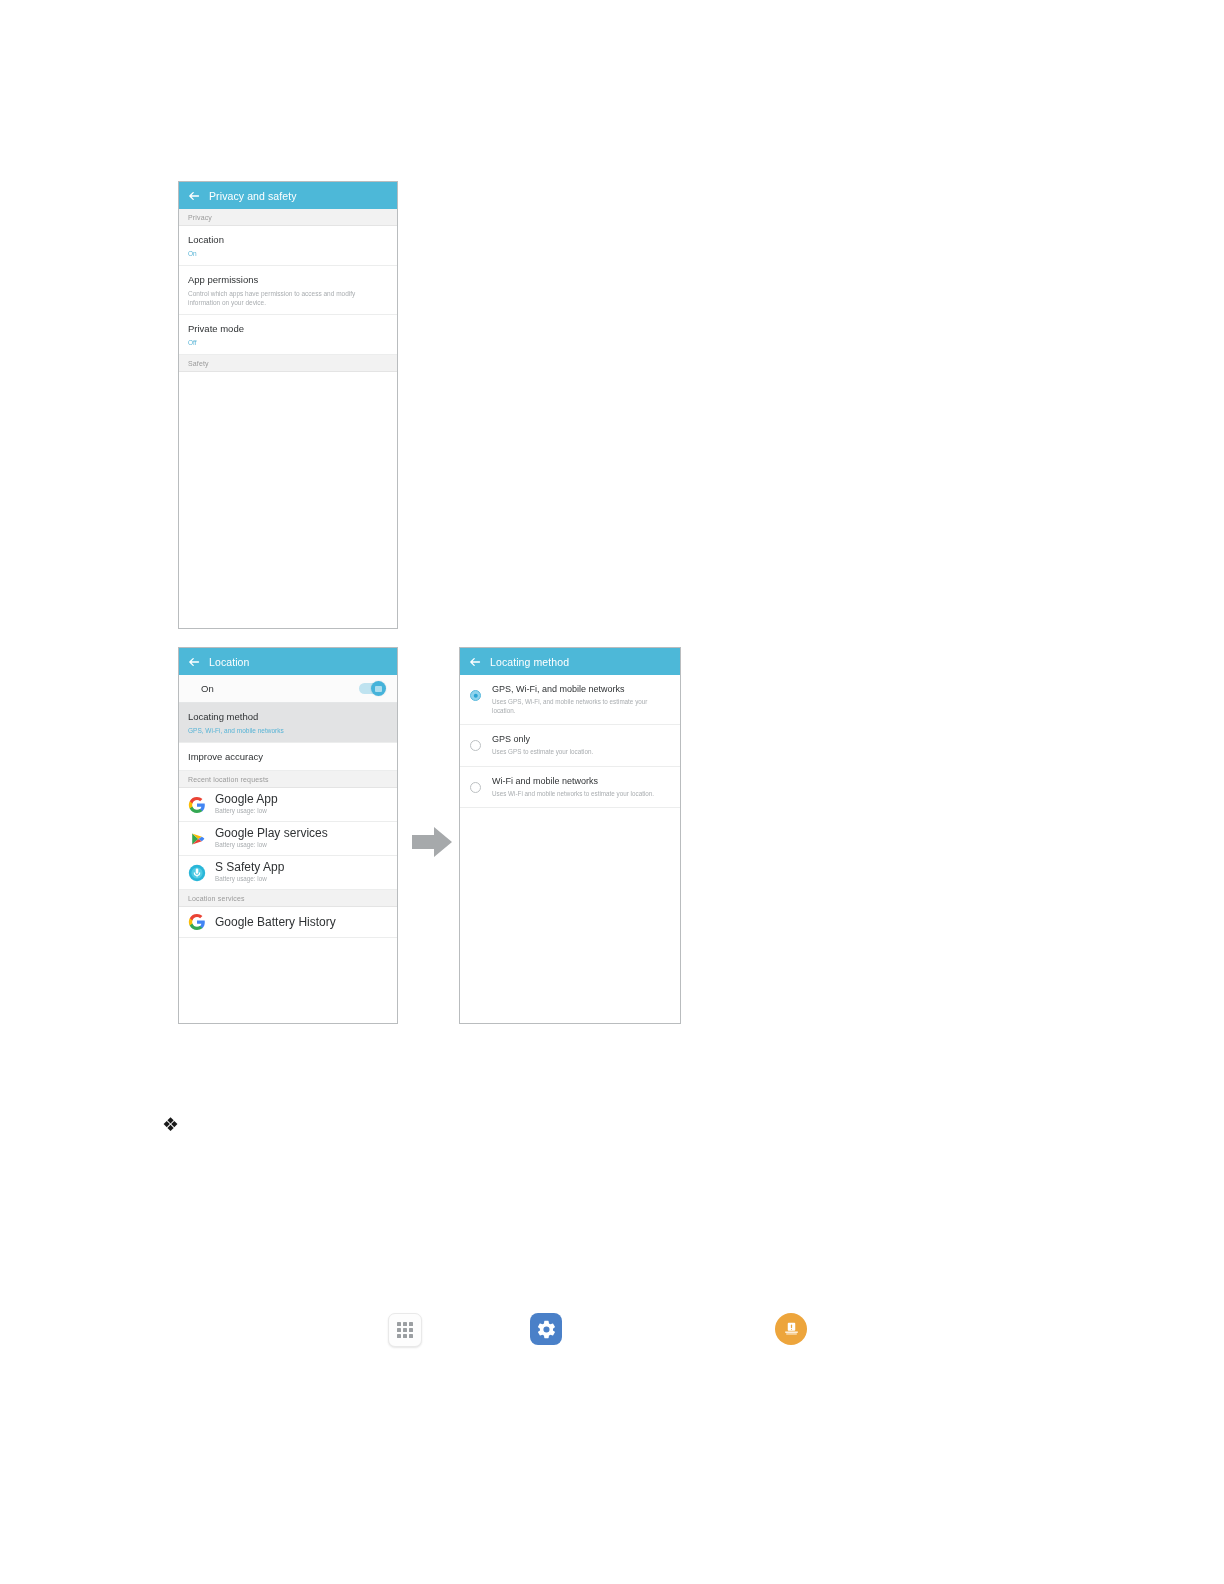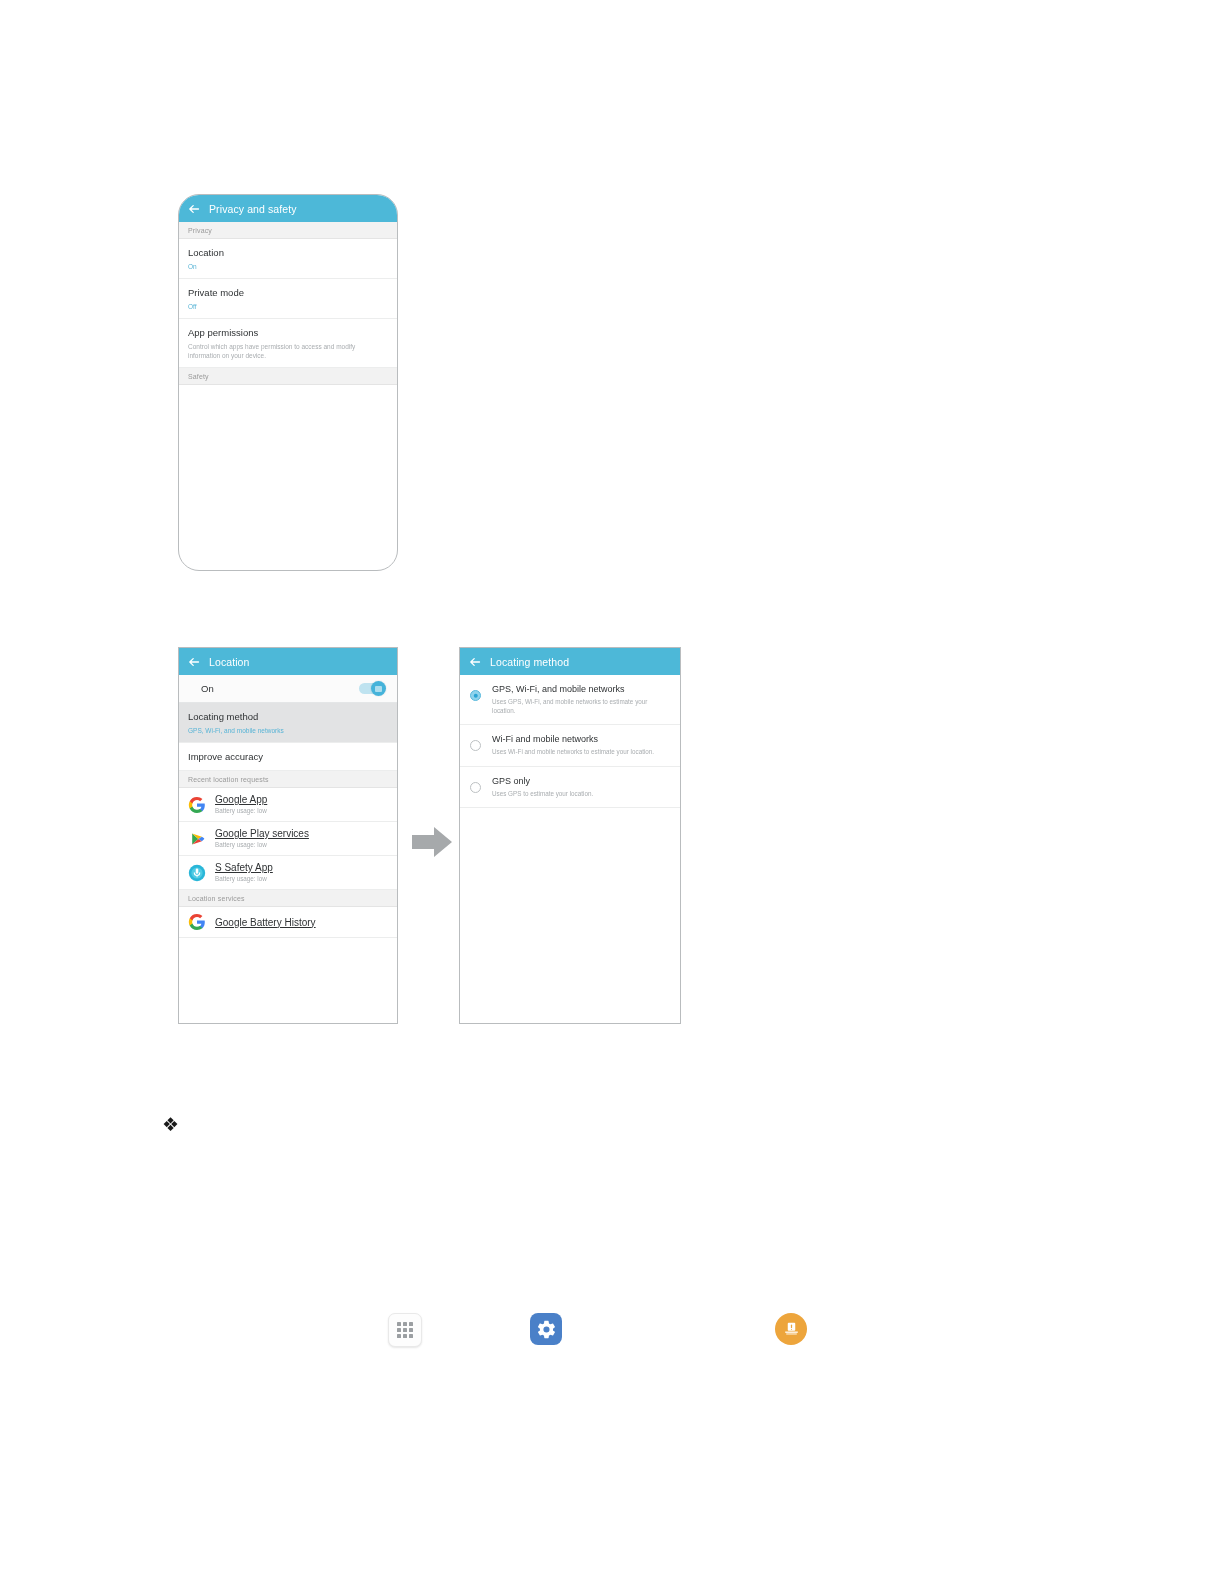--- a/index.html
+++ b/index.html
@@ -16,21 +16,21 @@
   }
 
   
   .phone {
     position: absolute;
     background: #ffffff;
     border: 1px solid #b9bcbe;
     box-sizing: border-box;
     overflow: hidden;
   }
-  .phone-1 { left: 178px; top: 194px; width: 220px; height: 377px; border-radius: 21px; }
+  .phone-1 { left: 178px; top: 181px; width: 220px; height: 448px; }
   .phone-2 { left: 178px; top: 647px; width: 220px; height: 377px; }
   .phone-3 { left: 459px; top: 647px; width: 222px; height: 377px; }
 
   
   .titlebar {
     height: 27px;
     background: #4db8d8;
     display: flex;
     align-items: center;
     padding-left: 8px;
@@ -134,24 +134,23 @@
     background: #ffffff;
   }
   .app-icon {
     width: 18px;
     height: 18px;
     flex: 0 0 18px;
     margin-right: 9px;
     position: relative;
   }
   .app-text .app-title {
-    font-size: 10px;
+    font-size: 12px;
     color: #2f3234;
     line-height: 11px;
-    text-decoration: underline;
   }
   .app-text .app-sub {
     font-size: 6.3px;
     color: #a9adb0;
     margin-top: 2px;
     line-height: 8px;
   }
 
   
   .radio-row {
@@ -283,27 +282,27 @@
   </div>
 
   <div class="section-head">Privacy</div>
 
   <div class="row">
     <div class="row-title">Location</div>
     <div class="row-sub">On</div>
   </div>
 
   <div class="row">
+    <div class="row-title">App permissions</div>
+    <div class="row-sub muted">Control which apps have permission to access and modify information on your device.</div>
+  </div>
+
+  <div class="row">
     <div class="row-title">Private mode</div>
     <div class="row-sub">Off</div>
-  </div>
-
-  <div class="row">
-    <div class="row-title">App permissions</div>
-    <div class="row-sub muted">Control which apps have permission to access and modify information on your device.</div>
   </div>
 
 
   <div class="section-head">Safety</div>
 
 
 </div>
 
 <div class="phone phone-2">
 
@@ -414,30 +413,30 @@
     <span class="radio checked"></span>
     <span class="radio-text">
       <span class="rt-title" style="display:block">GPS, Wi-Fi, and mobile networks</span>
       <span class="rt-sub" style="display:block">Uses GPS, Wi-Fi, and mobile networks to estimate your location.</span>
     </span>
   </div>
 
   <div class="radio-row">
     <span class="radio"></span>
     <span class="radio-text">
-      <span class="rt-title" style="display:block">Wi-Fi and mobile networks</span>
-      <span class="rt-sub" style="display:block">Uses Wi-Fi and mobile networks to estimate your location.</span>
+      <span class="rt-title" style="display:block">GPS only</span>
+      <span class="rt-sub" style="display:block">Uses GPS to estimate your location.</span>
     </span>
   </div>
 
   <div class="radio-row">
     <span class="radio"></span>
     <span class="radio-text">
-      <span class="rt-title" style="display:block">GPS only</span>
-      <span class="rt-sub" style="display:block">Uses GPS to estimate your location.</span>
+      <span class="rt-title" style="display:block">Wi-Fi and mobile networks</span>
+      <span class="rt-sub" style="display:block">Uses Wi-Fi and mobile networks to estimate your location.</span>
     </span>
   </div>
 
 </div>
 
 <div class="flow-arrow">
   <svg width="50" height="44" viewBox="0 0 50 44">
     <path d="M4 15h22V7l18 15-18 15v-8H4z" fill="#a6a9ab"></path>
   </svg>
 </div>

